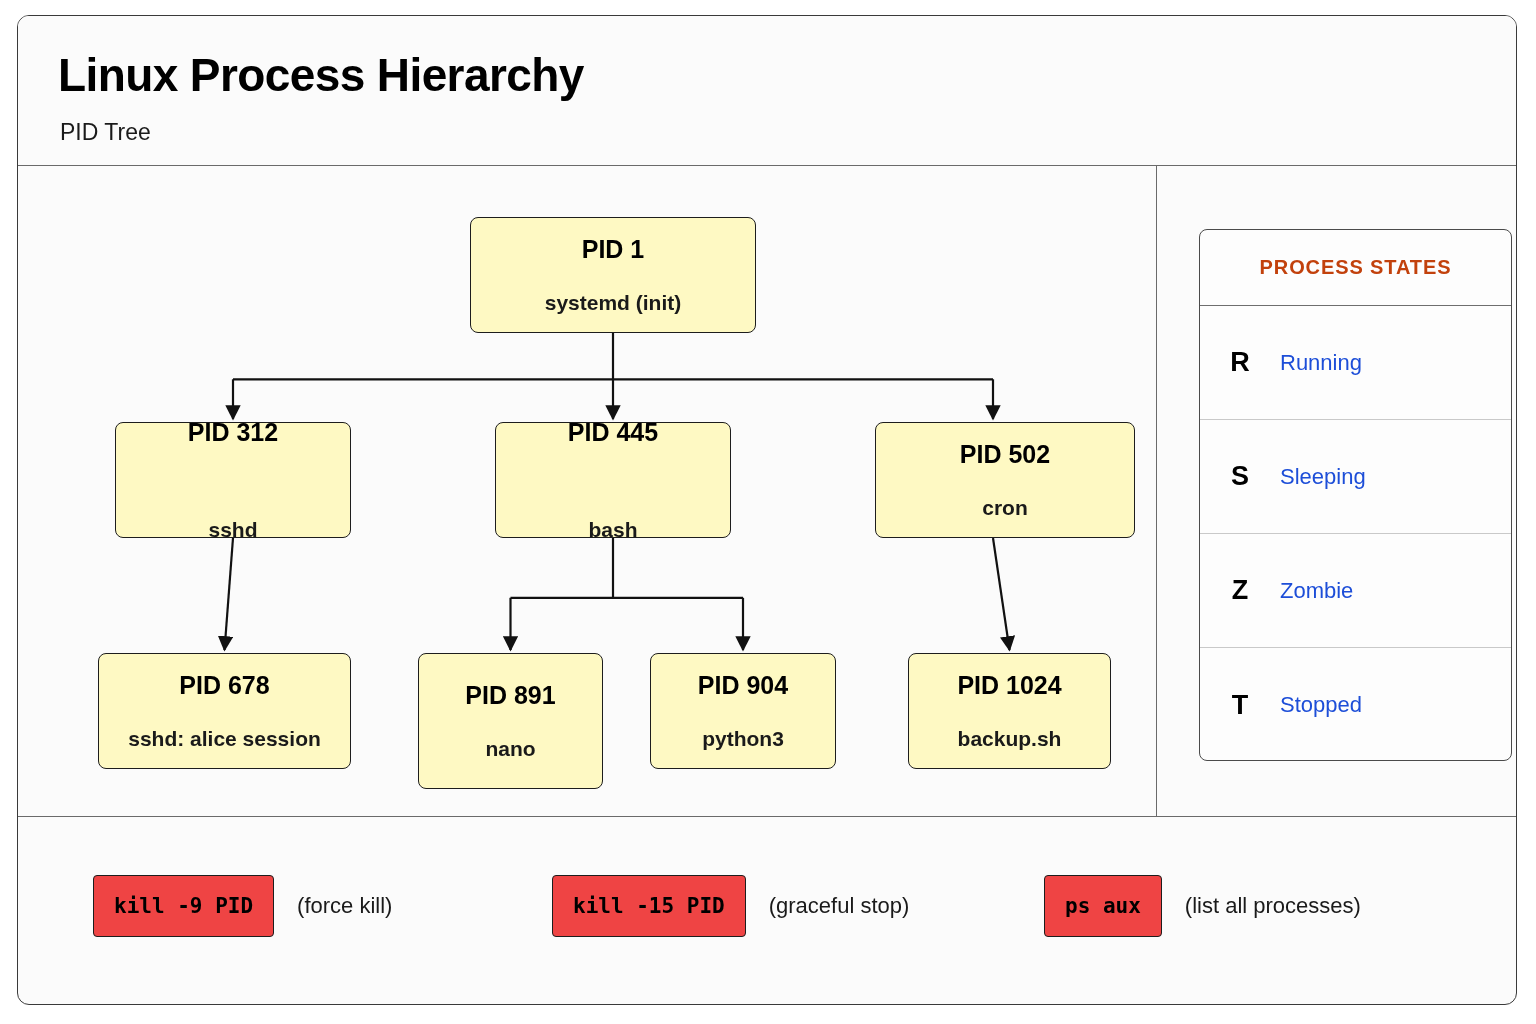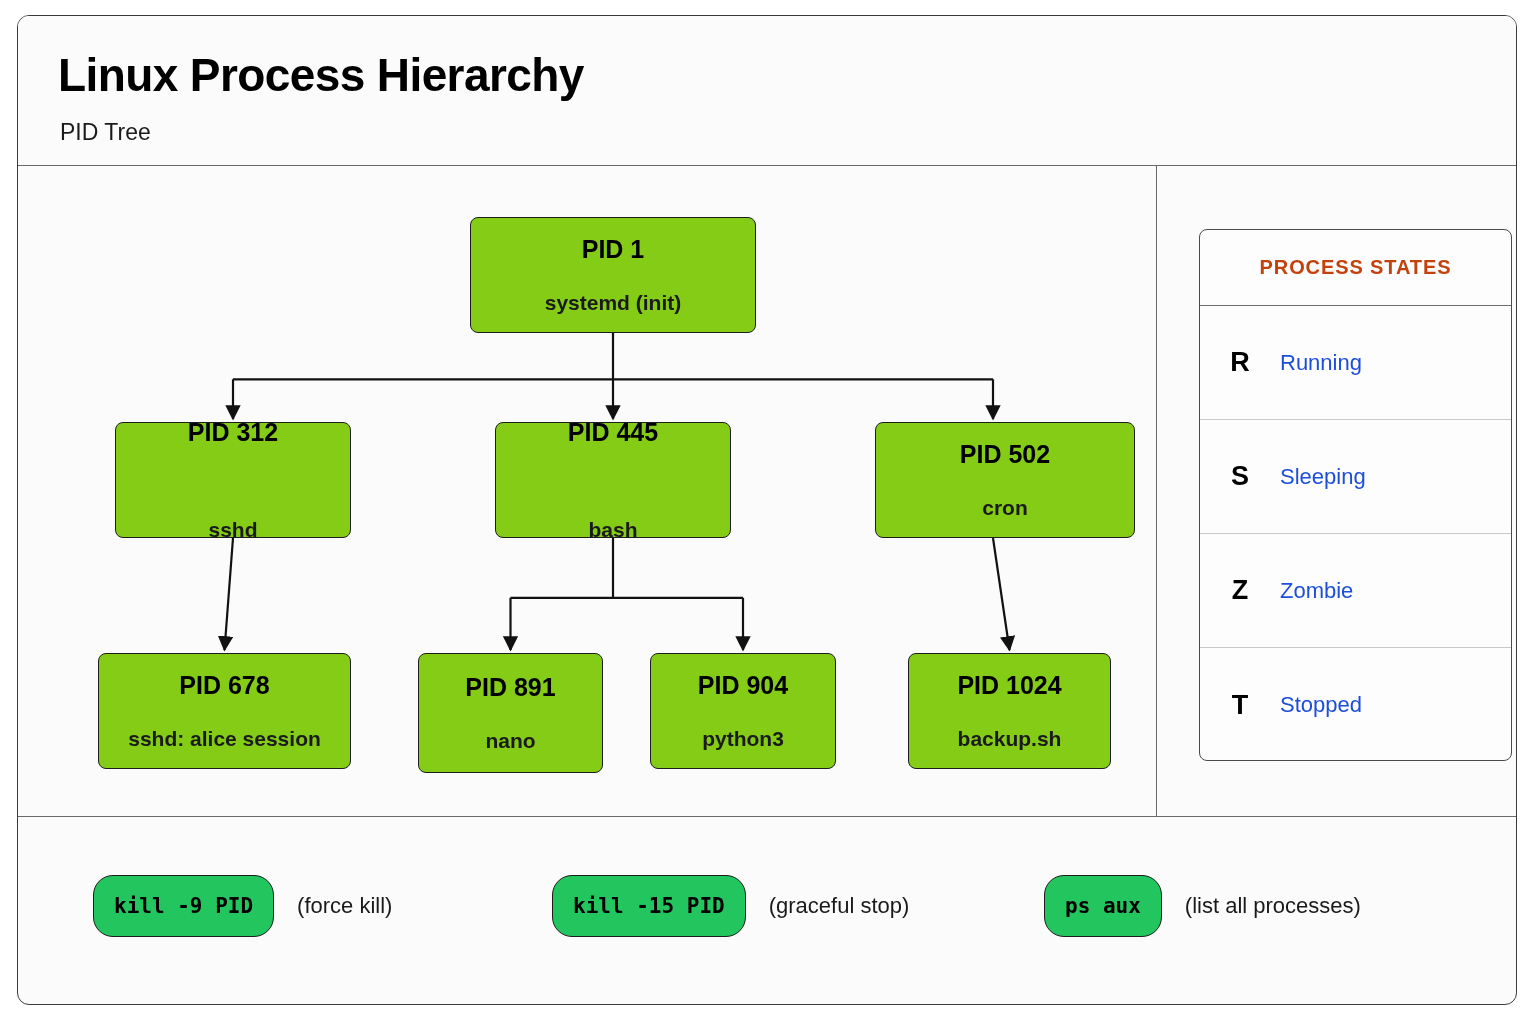--- a/index.html
+++ b/index.html
@@ -89,21 +89,21 @@
     left: 0; top: 0;
     width: 1139px;
     height: 650px;
   }
 
   .node {
     position: absolute;
     box-sizing: border-box;
     border: 1.8px solid #1d1d1d;
     border-radius: 8px;
-    background: #84cc16;
+    background: #fef9c3;
     display: flex;
     flex-direction: column;
     align-items: center;
     justify-content: center;
   }
   .node .pid {
     font-size: 25px;
     font-weight: bold;
     color: #000000;
     line-height: 1.1;
@@ -175,22 +175,22 @@
   }
   .cmd-item {
     position: absolute;
     top: 58px;
     display: flex;
     align-items: center;
   }
   .cmd-chip {
     box-sizing: border-box;
     border: 1.8px solid #1d1d1d;
-    border-radius: 20px;
-    background: #22c55e;
+    border-radius: 4px;
+    background: #ef4444;
     height: 62px;
     display: flex;
     align-items: center;
     justify-content: center;
     padding: 0 20px;
     font-family: "DejaVu Sans Mono", monospace;
     font-size: 21px;
     font-weight: bold;
     color: #000000;
     white-space: nowrap;
@@ -248,21 +248,21 @@
             <div class="cmd">bash</div>
           </div>
           <div class="node" style="left: 857px; top: 256px; width: 260px; height: 116px;">
             <div class="pid">PID 502</div>
             <div class="cmd">cron</div>
           </div>
           <div class="node" style="left: 80px; top: 487px; width: 253px; height: 116px;">
             <div class="pid">PID 678</div>
             <div class="cmd">sshd: alice session</div>
           </div>
-          <div class="node" style="left: 400px; top: 487px; width: 185px; height: 120px;">
+          <div class="node" style="left: 400px; top: 487px; width: 185px; height: 136px;">
             <div class="pid">PID 891</div>
             <div class="cmd">nano</div>
           </div>
           <div class="node" style="left: 632px; top: 487px; width: 186px; height: 116px;">
             <div class="pid">PID 904</div>
             <div class="cmd">python3</div>
           </div>
           <div class="node" style="left: 890px; top: 487px; width: 203px; height: 116px;">
             <div class="pid">PID 1024</div>
             <div class="cmd">backup.sh</div>

